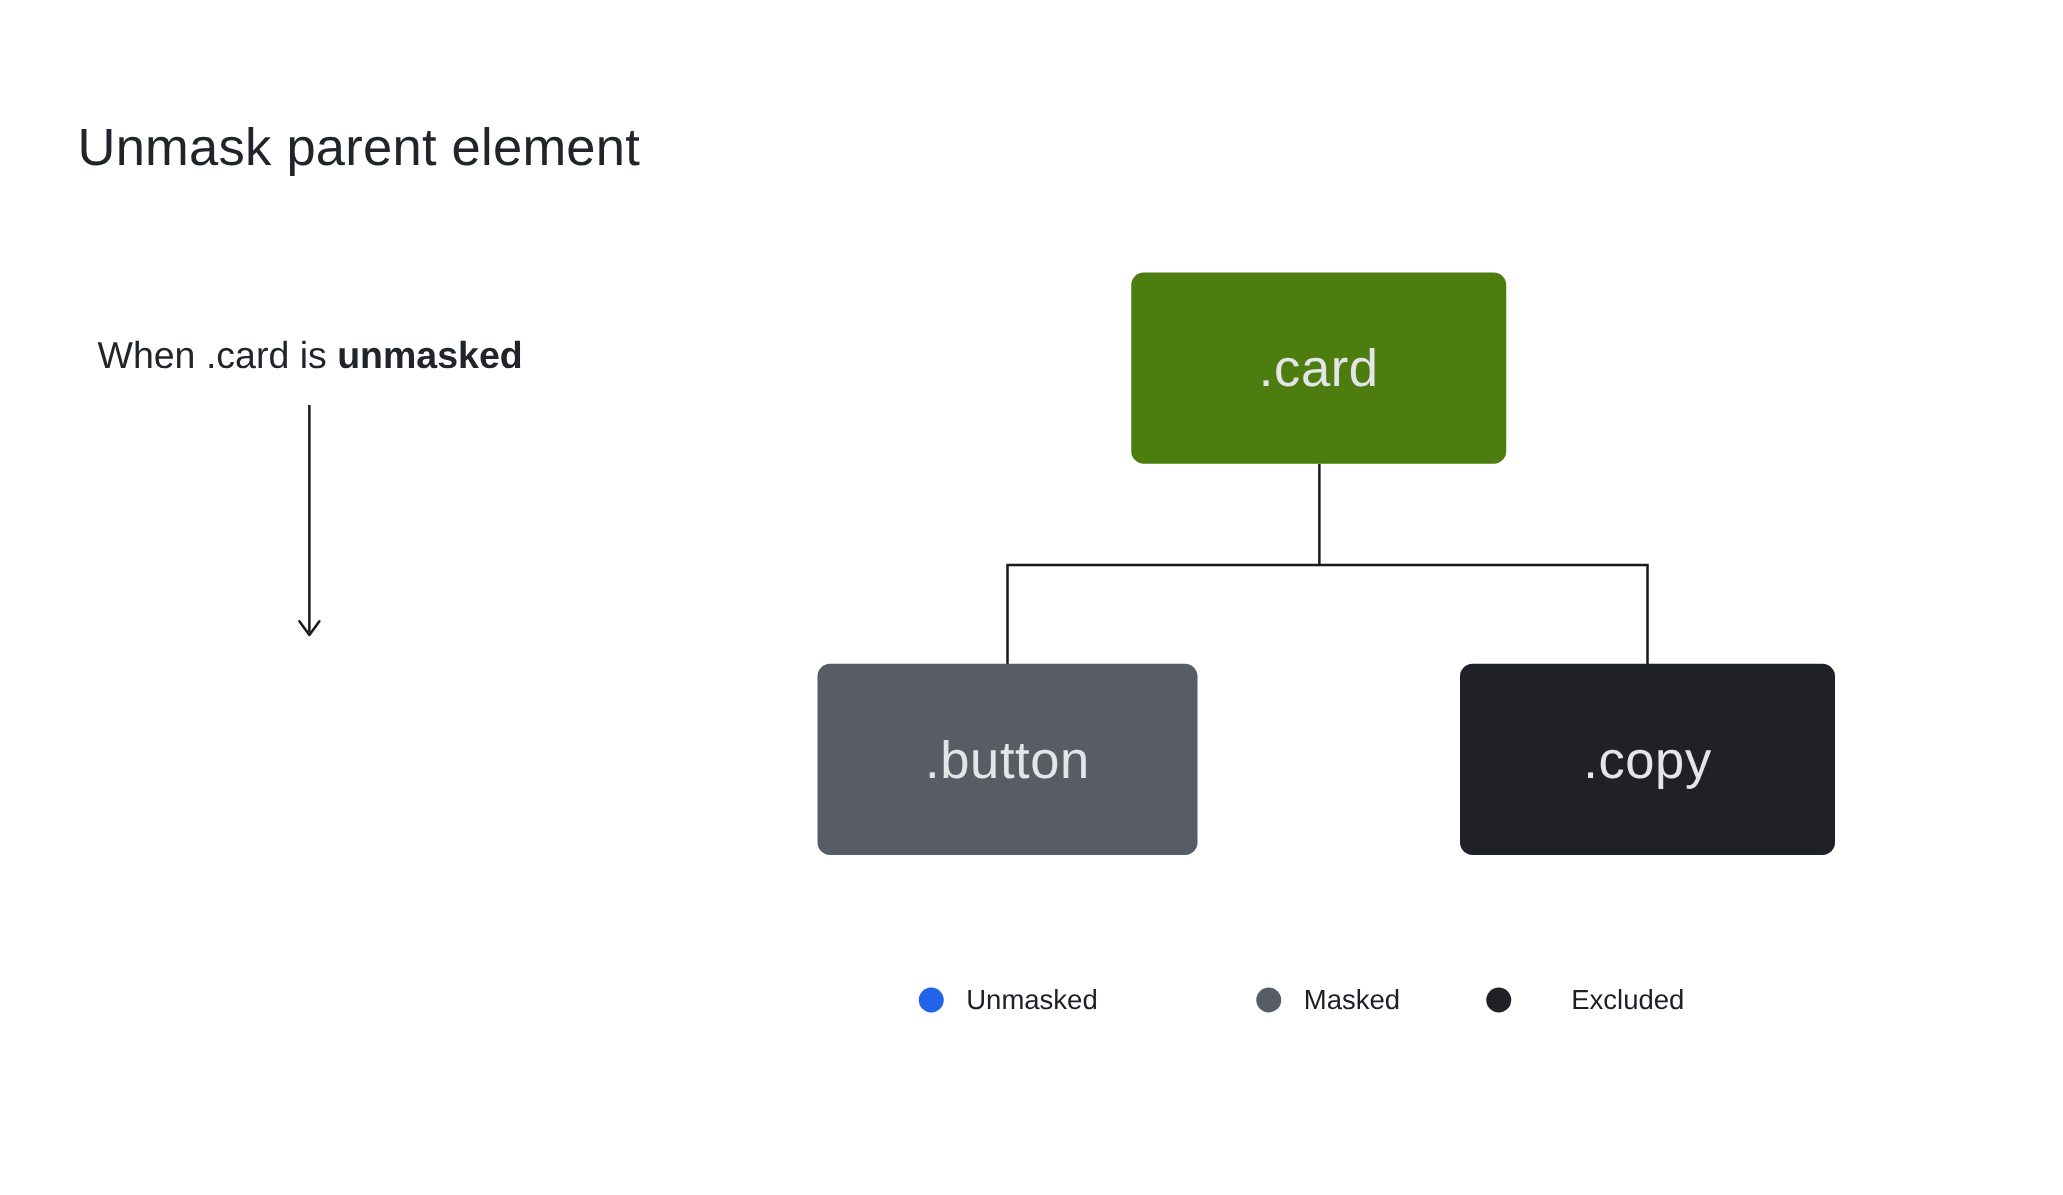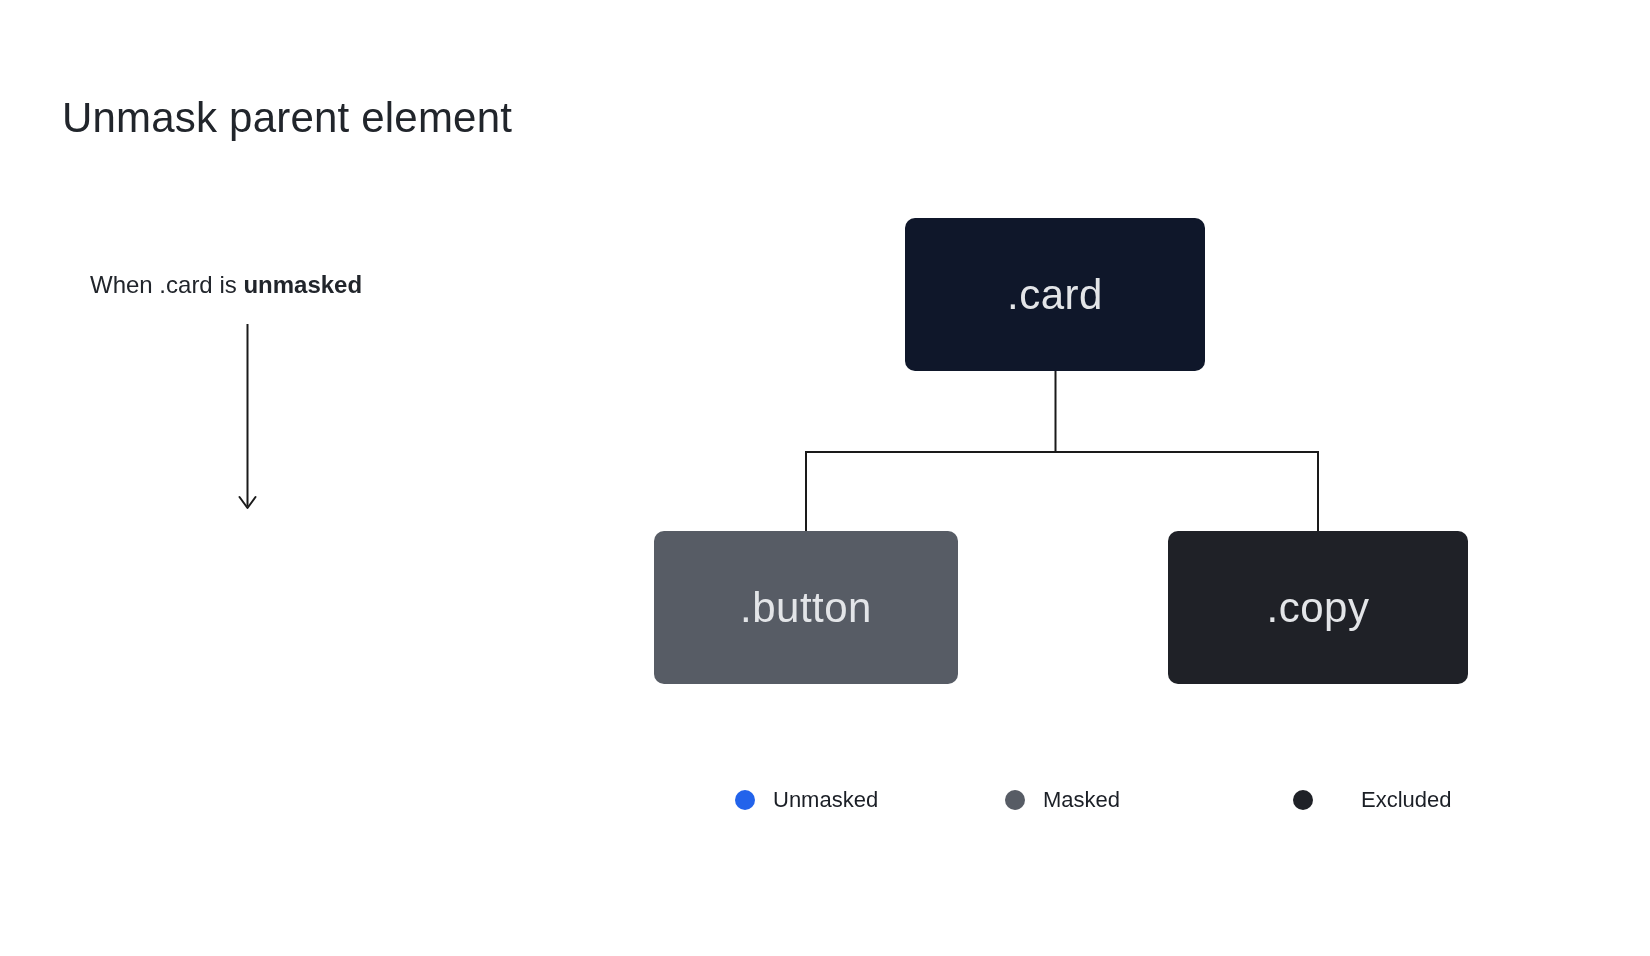--- a/index.html
+++ b/index.html
@@ -22,23 +22,23 @@
     left: 62px;
     top: 66px;
     font-size: 42px;
     font-weight: 300;
     letter-spacing: 0.2px;
     color: #21252B;
   }
 
   .intro-text {
     position: absolute;
-    left: 90px;
+    left: 78px;
     top: 268px;
-    font-size: 24px;
+    font-size: 30px;
     line-height: 34px;
     color: #21252B;
   }
   .intro-text .em {
     font-weight: 700;
   }
 
   .down-arrow {
     position: absolute;
     left: 236px;
@@ -82,21 +82,21 @@
     top: 786px;
     height: 28px;
     display: flex;
     align-items: center;
     gap: 18px;
     font-size: 22px;
     color: #1B1F26;
   }
   .legend-item-unmasked { left: 735px; }
   .legend-item-masked   { left: 1005px; }
-  .legend-item-excluded { left: 1293px; gap: 48px; }
+  .legend-item-excluded { left: 1189px; gap: 48px; }
   .legend-dot {
     width: 20px;
     height: 20px;
     border-radius: 50%;
     flex: 0 0 auto;
   }
 </style>
 </head>
 <body>
 
@@ -111,21 +111,21 @@
   <svg class="down-arrow" width="24" height="196" viewBox="0 0 24 196">
     <line x1="11.5" y1="2" x2="11.5" y2="184" stroke="#1A1A1A" stroke-width="2"></line>
     <path d="M3.5 175 L11.5 186 L19.5 175" fill="none" stroke="#1A1A1A" stroke-width="2" stroke-linecap="round" stroke-linejoin="round"></path>
   </svg>
 
 
   <svg class="tree-connectors" width="1650" height="956" viewBox="0 0 1650 956">
     <path d="M1055.5 371 L1055.5 452 M806 532 L806 452 L1318 452 L1318 532" fill="none" stroke="#1A1A1A" stroke-width="2"></path>
   </svg>
 
-  <div class="node node-card" style="background-color: #0f172a;">
+  <div class="node node-card" style="background-color: #4d7c0f;">
     <span>.card</span>
   </div>
 
   <div class="node node-button" style="background-color: rgb(87, 92, 101);">
     <span>.button</span>
   </div>
 
   <div class="node node-copy" style="background-color: rgb(31, 33, 39);">
     <span>.copy</span>
   </div>

